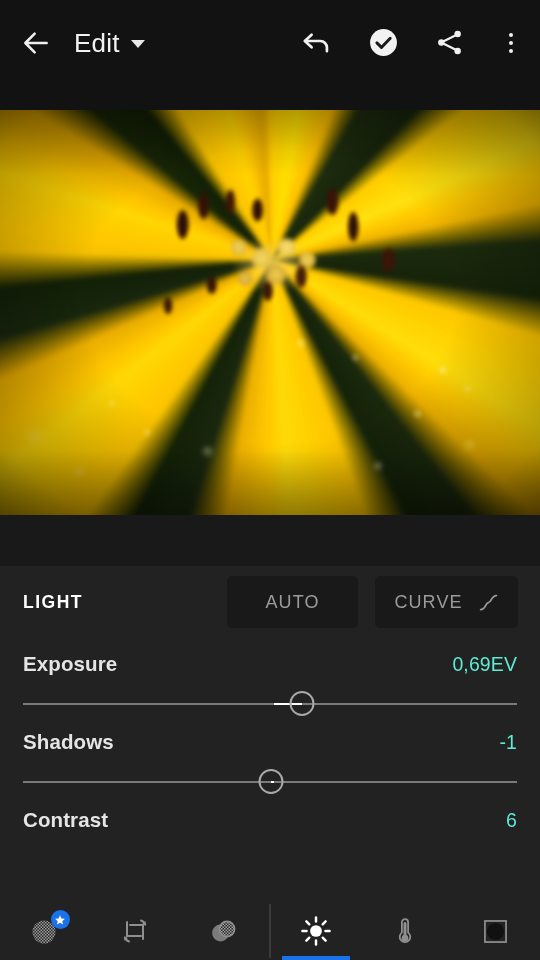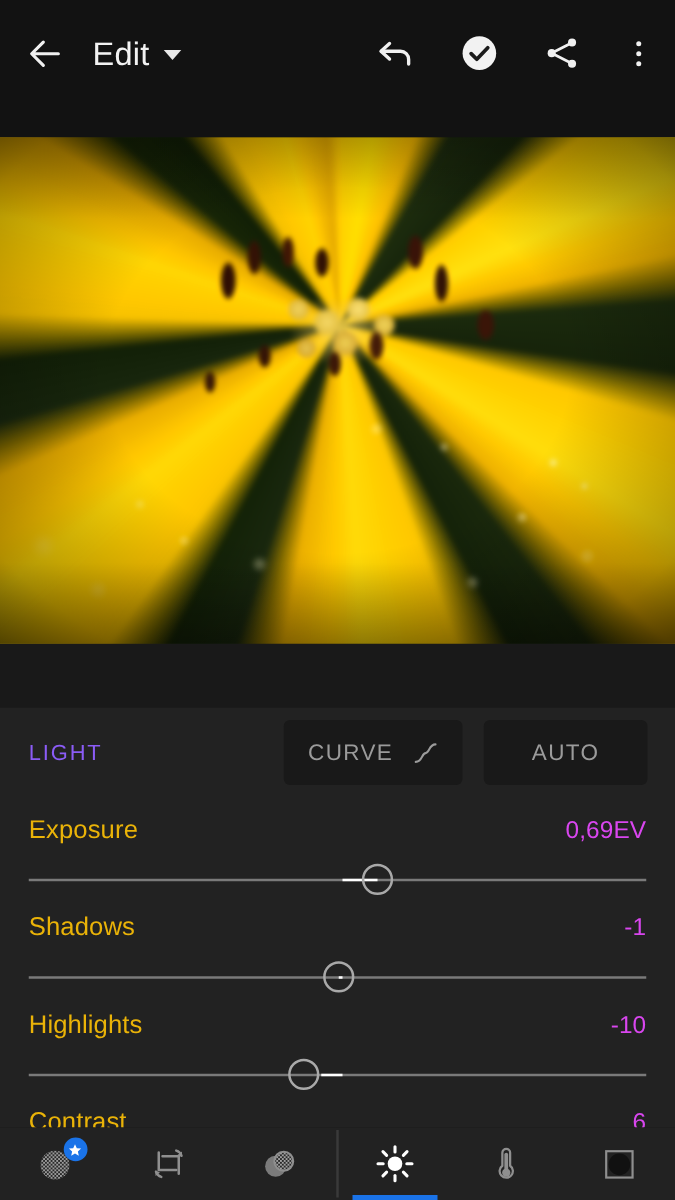--- a/index.html
+++ b/index.html
@@ -175,24 +175,24 @@
   }
 
   .section-head {
     position: relative;
     height: 72px;
     display: flex;
     align-items: center;
     padding: 0 22px 0 23px;
   }
   .section-title {
-    color: #8b5cf6;
+    color: #ffffff;
     font-size: 17.5px;
     letter-spacing: 1.5px;
-    font-weight: 400;
+    font-weight: 700;
   }
   .head-btns {
     margin-left: auto;
     display: flex;
     gap: 17px;
   }
   .pill {
     height: 52px;
     border-radius: 5px;
     background: #191919;
@@ -212,27 +212,27 @@
     padding: 0 23px;
     height: 78px;
   }
   .slider-labels {
     display: flex;
     align-items: baseline;
     justify-content: space-between;
     padding-top: 14px;
   }
   .slider-name {
-    color: #eab308;
+    color: #e5e5e5;
     font-size: 20.5px;
-    font-weight: 400;
+    font-weight: 700;
     letter-spacing: 0.1px;
   }
   .slider-value {
-    color: #d946ef;
+    color: #5eead4;
     font-size: 19.5px;
     font-weight: 400;
     letter-spacing: 0.1px;
   }
   .track-wrap {
     position: relative;
     height: 30px;
     margin-top: 13px;
   }
   .track {
@@ -377,34 +377,34 @@
     <div class="photo-vignette"></div>
   </div>
 
   <div class="gap-band"></div>
 
   <div class="panel">
 
     <div class="section-head">
       <span class="section-title">LIGHT</span>
       <div class="head-btns">
+
+        <div class="pill auto">
+          <span>AUTO</span>
+        </div>
 
         <div class="pill curve">
           <span>CURVE</span>
           <span>
             <svg width="21" height="21" viewBox="0 0 24 24">
               <path d="M3 20 C9 20 8.5 12 12 12 C15.5 12 15 4 21 4" fill="none" stroke="#9b9b9b" stroke-width="2" stroke-linecap="round"></path>
             </svg>
           </span>
         </div>
 
-        <div class="pill auto">
-          <span>AUTO</span>
-        </div>
-
       </div>
     </div>
 
     <div class="slider-row">
       <div class="slider-labels">
         <span class="slider-name">Exposure</span>
         <span class="slider-value">0,69EV</span>
       </div>
       <div class="track-wrap">
         <div class="track"></div>
@@ -418,31 +418,20 @@
         <span class="slider-name">Shadows</span>
         <span class="slider-value">-1</span>
       </div>
       <div class="track-wrap">
         <div class="track"></div>
         <div class="track-fill" style="left:50.2%; width:0.6%;"></div>
         <div class="thumb" style="left:50.2%;"></div>
       </div>
     </div>
 
-    <div class="slider-row">
-      <div class="slider-labels">
-        <span class="slider-name">Highlights</span>
-        <span class="slider-value">-10</span>
-      </div>
-      <div class="track-wrap">
-        <div class="track"></div>
-        <div class="track-fill" style="left:47.4%; width:3.4%;"></div>
-        <div class="thumb" style="left:44.5%;"></div>
-      </div>
-    </div>
 
     <div class="slider-row">
       <div class="slider-labels">
         <span class="slider-name">Contrast</span>
         <span class="slider-value">6</span>
       </div>
 
     </div>
 
   </div>

